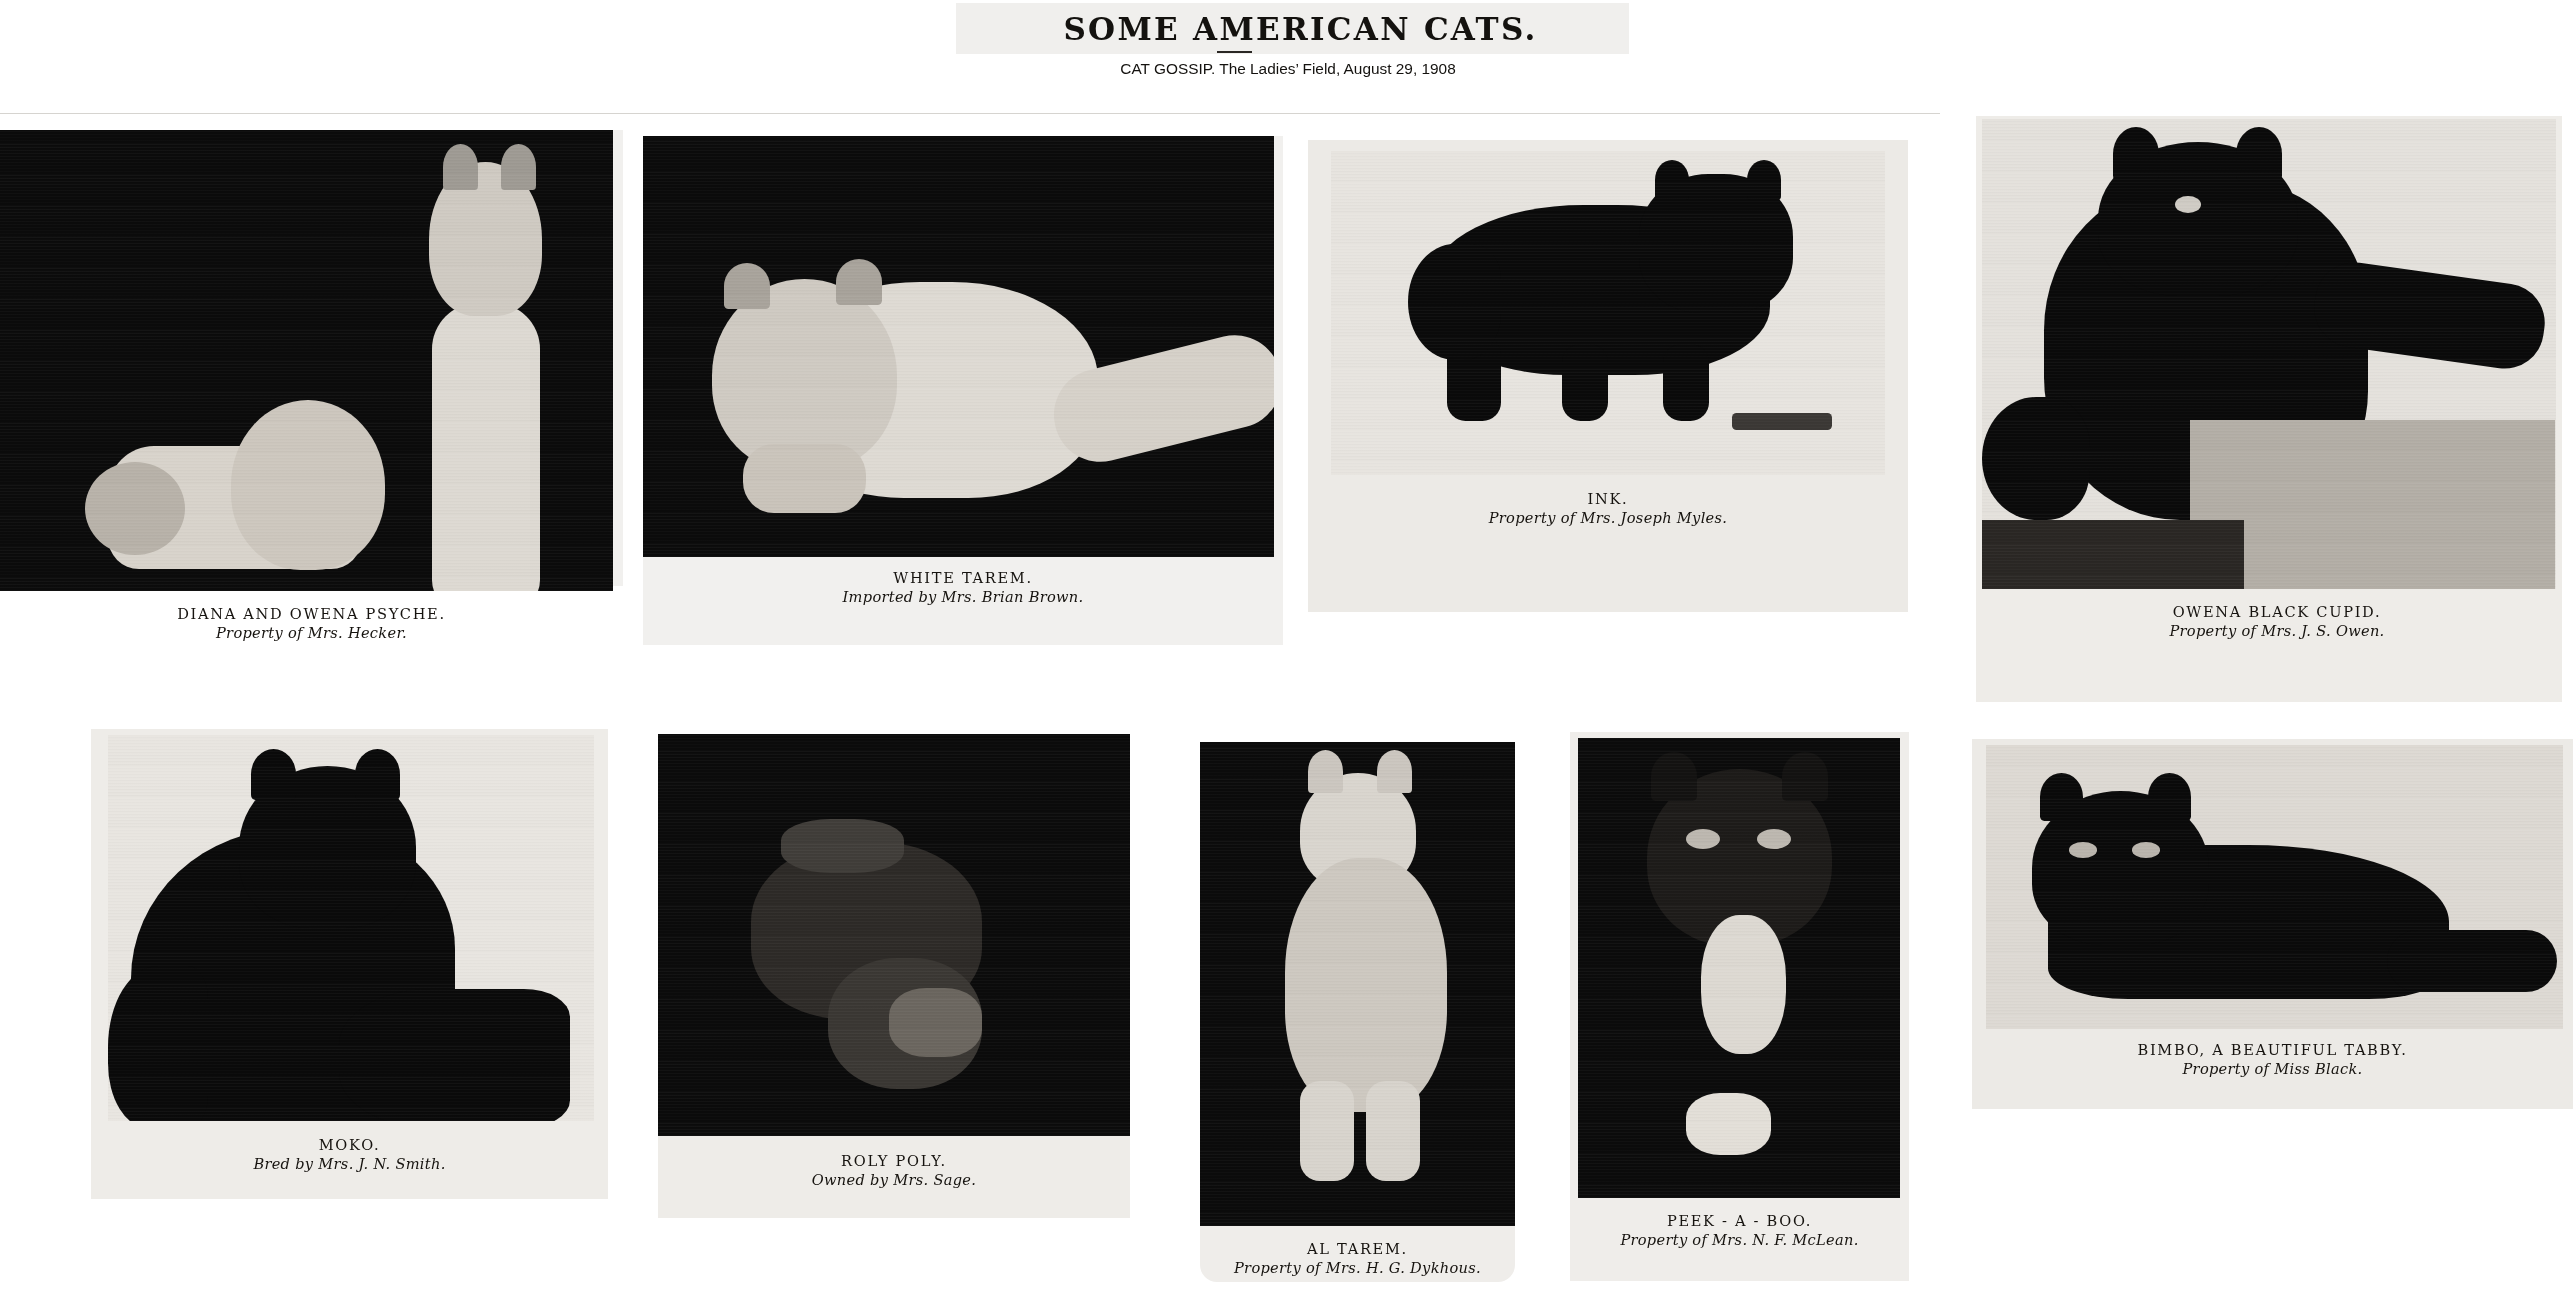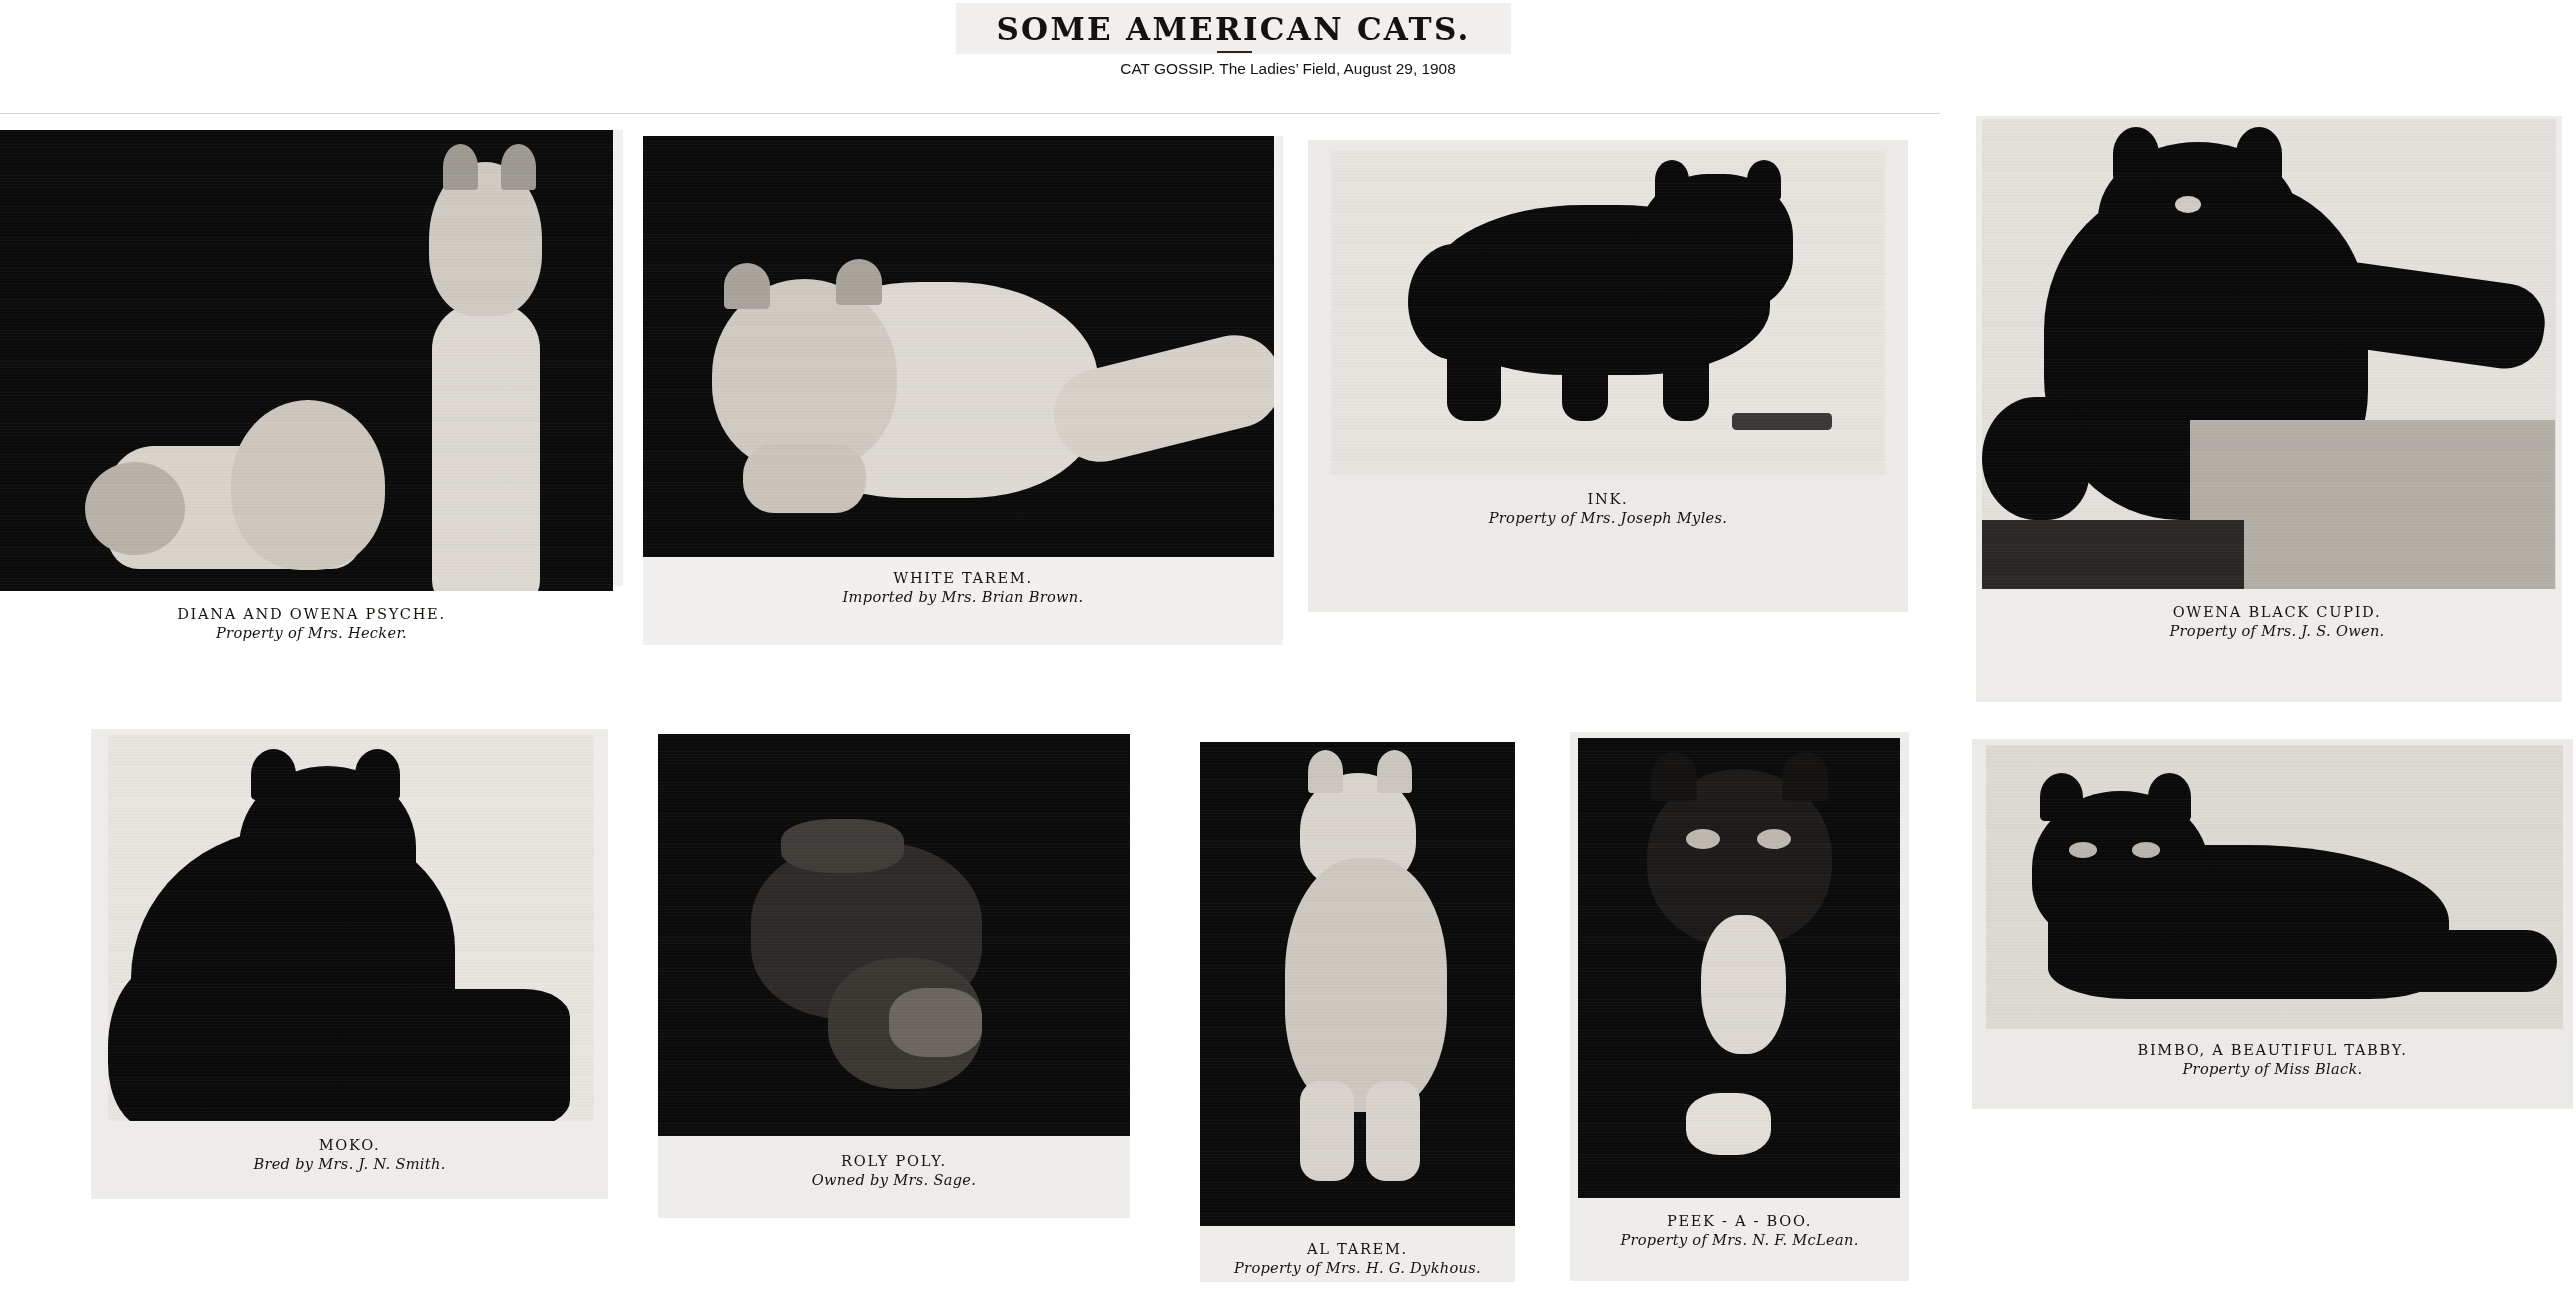--- a/index.html
+++ b/index.html
@@ -19,26 +19,27 @@
   #header {
     position: absolute;
     left: 0; top: 0;
     width: 2576px;
     height: 108px;
   }
   #title-plate {
     position: absolute;
     left: 956px;
     top: 3.1px;
-    width: 555px;
+    width: 657px;
     height: 51px;
     background: #f0efed;
     display: flex;
     align-items: center;
     justify-content: center;
+    padding-left: 16px;
   }
   #title-text {
     font-family: "DejaVu Serif", serif;
     font-weight: bold;
     font-size: 31px;
     letter-spacing: 2.3px;
     color: #14120f;
     white-space: nowrap;
   }
   #title-rule {
@@ -226,21 +227,21 @@
     <div class="blob-l" style="left:231px; top:254px; width:93px; height:69px; border-radius:40%; background:#6b665f;"></div>
     <div class="blob-l" style="left:123px; top:85px; width:123px; height:54px; border-radius:40%; background:#403d39;"></div>
     <div class="grain"></div>
   </div>
   <div class="cap" style="top:418px;">
     <div class="cap-name">ROLY POLY.</div>
     <div class="cap-owner">Owned by Mrs. Sage.</div>
   </div>
 </div>
 
-<div class="clip" style="left:1200px; top:742px; width:315px; height:540px; background:#efedea;">
+<div class="clip" style="left:1200px; top:742px; width:315px; height:540px; background:#efedea;border-radius:17px;">
   <div class="photo" style="left:0px; top:0px; width:315px; height:484px;">
     <div class="blob-l" style="left:100px; top:31px; width:116px; height:116px; border-radius:50% 50% 40% 40%; background:#d9d5ce;"></div>
     <div class="blob-l" style="left:108px; top:7.7px; width:35px; height:43px; border-radius:50% 50% 10% 10%; background:#cbc6bf;"></div>
     <div class="blob-l" style="left:177px; top:7.7px; width:35px; height:43px; border-radius:50% 50% 10% 10%; background:#cbc6bf;"></div>
     <div class="blob-l" style="left:85px; top:116px; width:162px; height:254px; border-radius:45% 45% 40% 40%; background:#cdc8c0;"></div>
     <div class="blob-l" style="left:100px; top:339px; width:54px; height:100px; border-radius:20px; background:#d8d4cd;"></div>
     <div class="blob-l" style="left:166px; top:339px; width:54px; height:100px; border-radius:20px; background:#d8d4cd;"></div>
     <div class="grain"></div>
   </div>
   <div class="cap" style="top:498px;">

